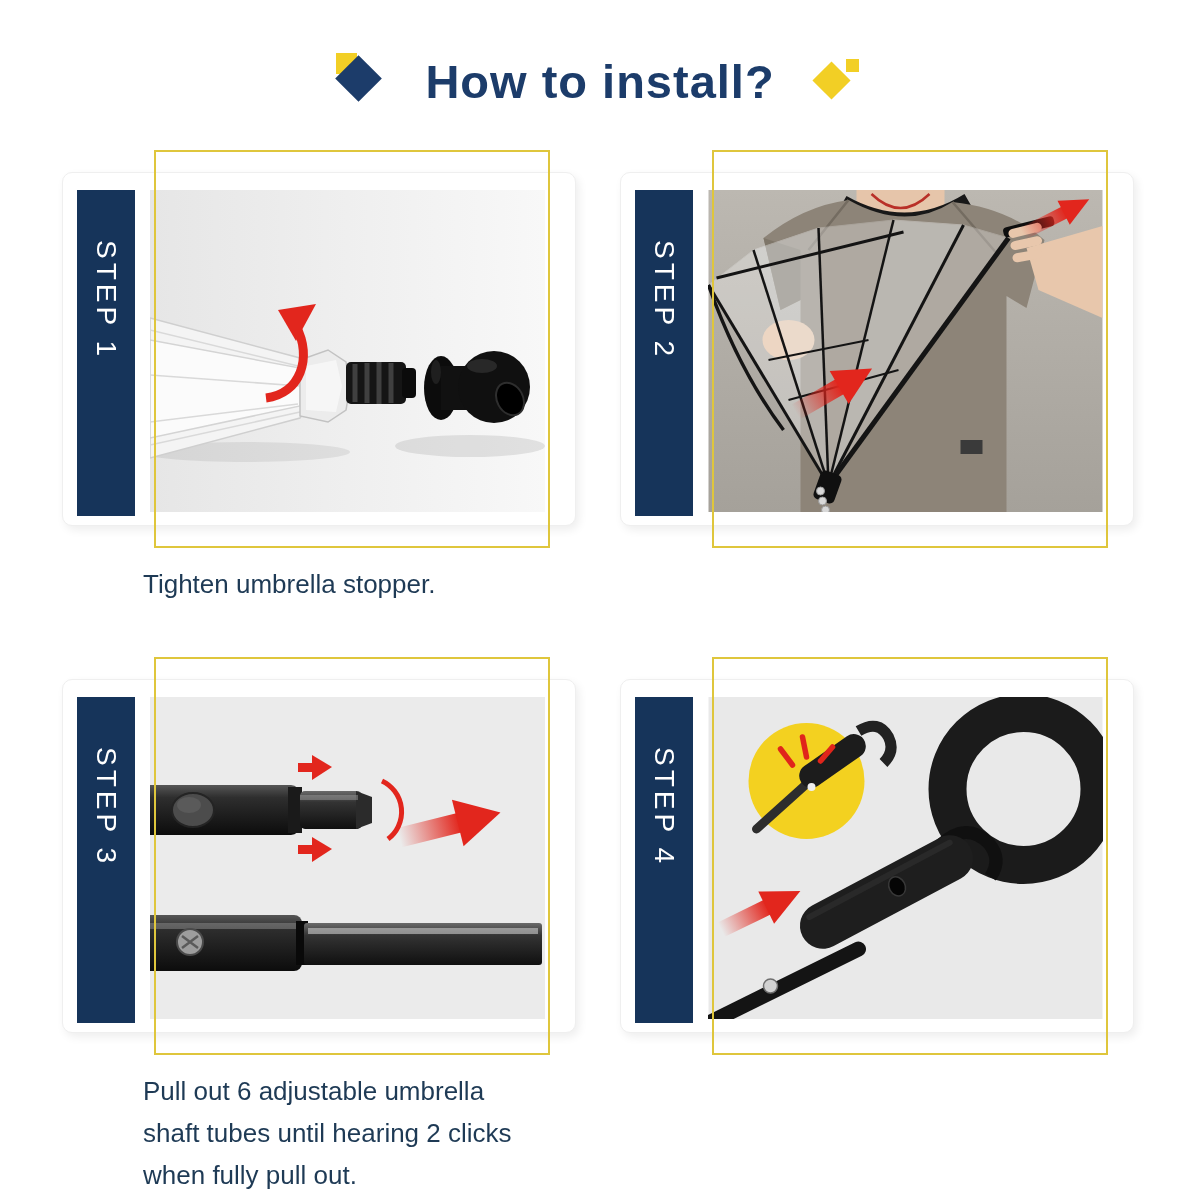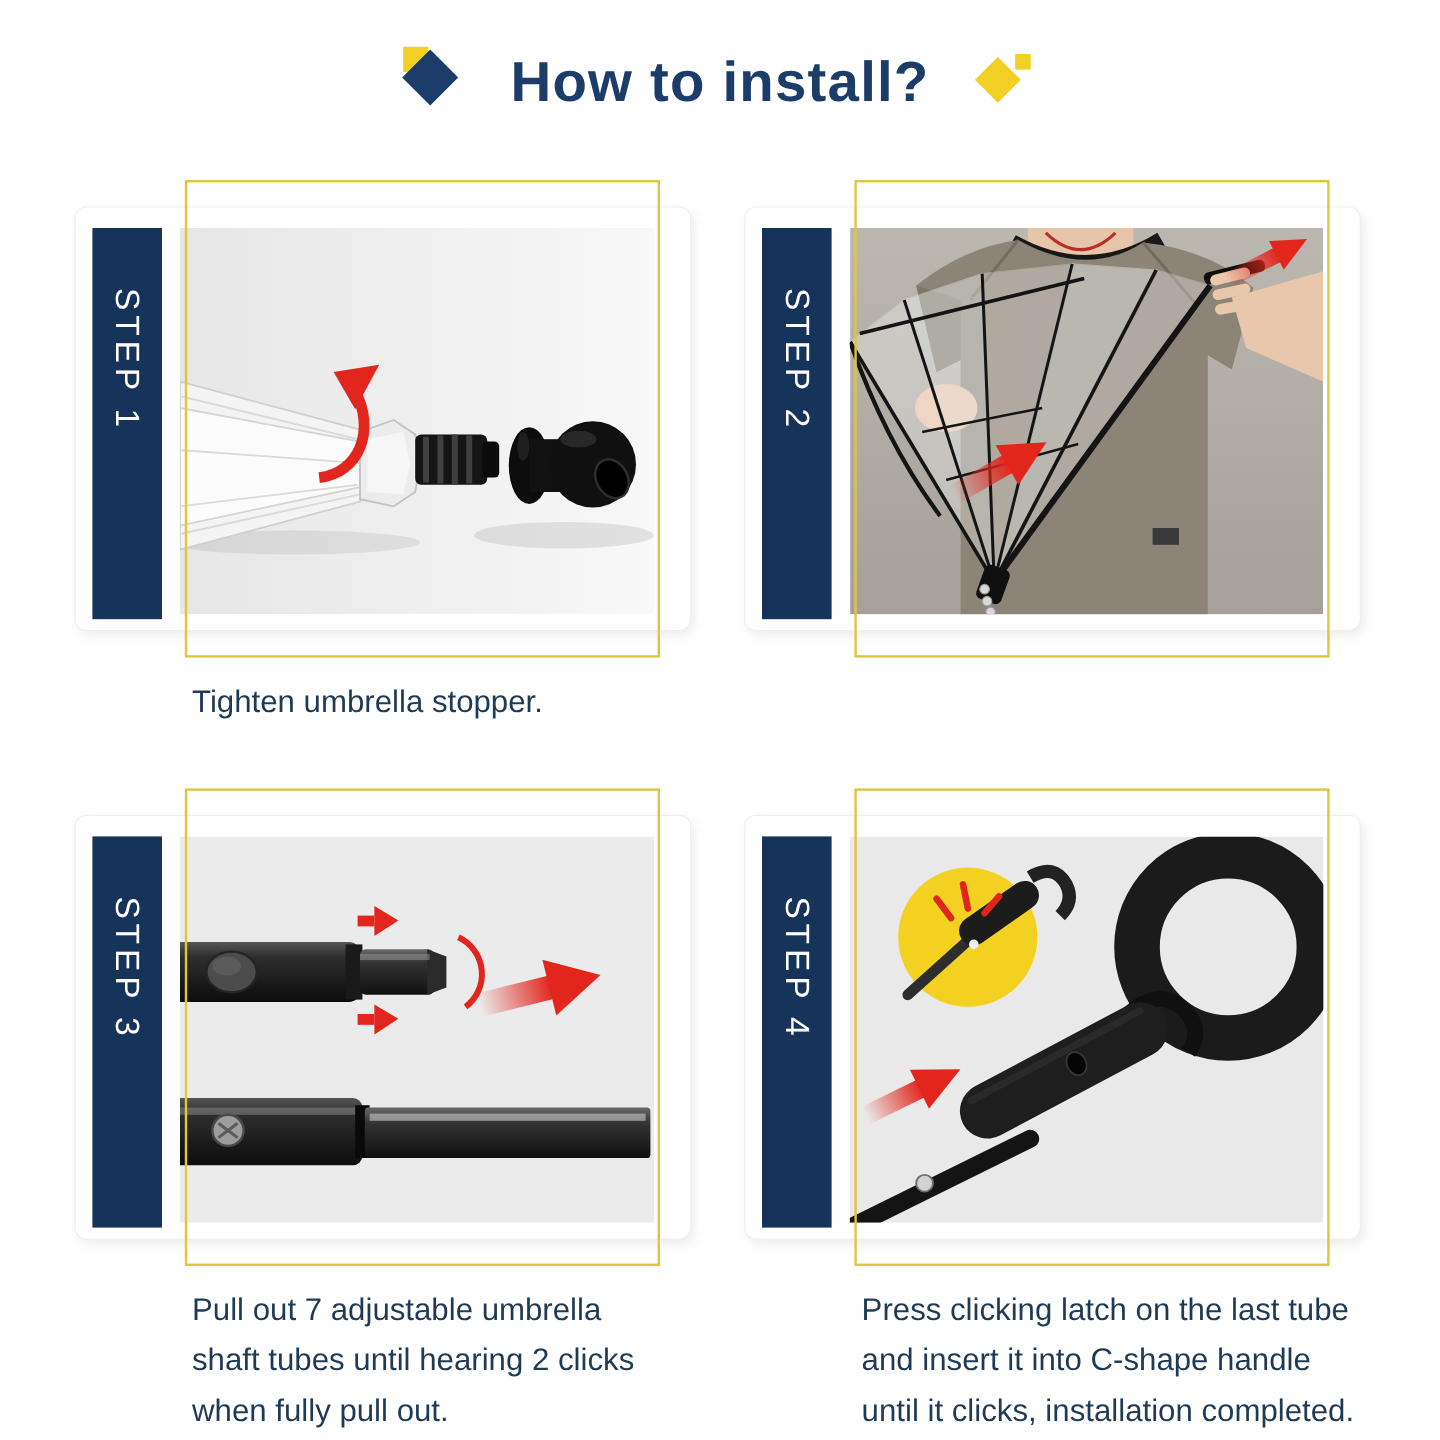--- a/index.html
+++ b/index.html
@@ -2,41 +2,41 @@
 <html><head>
 <meta charset="utf-8">
 <style>
   html,body{margin:0;padding:0;}
   body{
     width:1200px;height:1200px;position:relative;background:#ffffff;
     font-family:"Liberation Sans", sans-serif;overflow:hidden;
     --navy:#16345a; --navy-title:#1c3c6a; --gold:#dfc63c; --yellow:#f2cf25; --text:#1e3a55;
   }
   
-  .header{position:absolute;top:36px;left:0;width:100%;display:flex;justify-content:center;align-items:center;gap:34px;}
+  .header{position:absolute;top:50px;left:0;width:100%;display:flex;justify-content:center;align-items:center;gap:34px;}
   .deco{position:relative;width:62px;height:64px;flex:0 0 auto;}
   .deco .sq{position:absolute;width:21px;height:21px;background:var(--yellow);}
   .deco-left .sq{left:7px;top:3px;}
   .deco-left .diamond{position:absolute;left:13px;top:12px;width:33px;height:33px;background:var(--navy-title);transform:rotate(45deg);}
   .deco-right .diamond{position:absolute;left:9px;top:17px;width:27px;height:27px;background:var(--yellow);transform:rotate(45deg);}
   .deco-right .sq{width:13px;height:13px;left:37px;top:9px;}
   h1{margin:0;font-size:47px;font-weight:bold;color:var(--navy-title);letter-spacing:1px;line-height:60px;}
   
   .panel{position:absolute;width:522px;height:505px;}
   .panel-1{left:60px;top:145px;}
   .panel-2{left:618px;top:145px;}
   .panel-3{left:60px;top:652px;}
   .panel-4{left:618px;top:652px;}
   .gold-frame{position:absolute;left:94px;top:5px;width:392px;height:394px;border:2px solid var(--gold);z-index:4;}
   .card{position:absolute;left:2px;top:27px;width:512px;height:352px;background:#fff;border:1px solid #efefef;border-radius:10px;box-shadow:3px 4px 10px rgba(0,0,0,0.07);z-index:1;}
   .step-bar{position:absolute;left:17px;top:45px;width:58px;height:326px;background:var(--navy);z-index:3;display:flex;justify-content:center;}
   .step-text{writing-mode:vertical-rl;color:#ffffff;font-size:28px;letter-spacing:4px;margin-top:50px;white-space:nowrap;}
   .photo{position:absolute;left:90px;top:45px;width:395px;height:322px;z-index:2;overflow:hidden;}
   .photo svg{display:block;width:100%;height:100%;}
-  .caption{position:absolute;left:100px;top:418px;margin:0;font-size:26px;line-height:42px;color:var(--text);white-space:pre;z-index:5;}
+  .caption{position:absolute;left:83px;top:418px;margin:0;font-size:26px;line-height:42px;color:var(--text);white-space:pre;z-index:5;}
 </style>
 </head>
 <body style="--navy: #16345a; --navy-title: #1c3c6a; --gold: #dfc63c; --yellow: #f2cf25; --text: #1e3a55; --arrow-red: #e2261d;">
 
 <div class="header">
   <div class="deco deco-left">
     <span class="sq"></span>
     <span class="diamond"></span>
   </div>
   <h1>How to install?</h1>
@@ -213,21 +213,21 @@
         <rect x="146" y="224" width="12" height="44" fill="#090909"></rect>
         <rect x="154" y="226" width="238" height="42" rx="3" fill="url(#tub2)"></rect>
         <rect x="158" y="231" width="230" height="6" fill="#c9c9c9" opacity="0.6"></rect>
       </g>
     </svg>
   </div>
   <div class="step-bar">
     <span class="step-text">STEP 3</span>
   </div>
   <div class="gold-frame"></div>
-  <p class="caption">Pull out 7 adjustable umbrella
+  <p class="caption">Pull out 6 adjustable umbrella
 shaft tubes until hearing 2 clicks
 when fully pull out.</p>
 </section>
 
 <section class="panel panel-4">
   <div class="card"></div>
   <div class="photo">
     <svg viewBox="0 0 394 322" xmlns="http://www.w3.org/2000/svg">
       <defs>
         <linearGradient id="rfade4" x1="0" y1="0" x2="1" y2="0">
@@ -260,16 +260,13 @@
       <g transform="rotate(-26 55 212)">
         <rect x="8" y="204" width="52" height="16" fill="url(#rfade4)"></rect>
         <polygon points="58,194 96,212 58,230" fill="#e2261d"></polygon>
       </g>
     </svg>
   </div>
   <div class="step-bar">
     <span class="step-text">STEP 4</span>
   </div>
   <div class="gold-frame"></div>
-  <p class="caption">Press clicking latch on the last tube
-and insert it into C-shape handle
-until it clicks, installation completed.</p>
 </section>
 
 </body></html>

